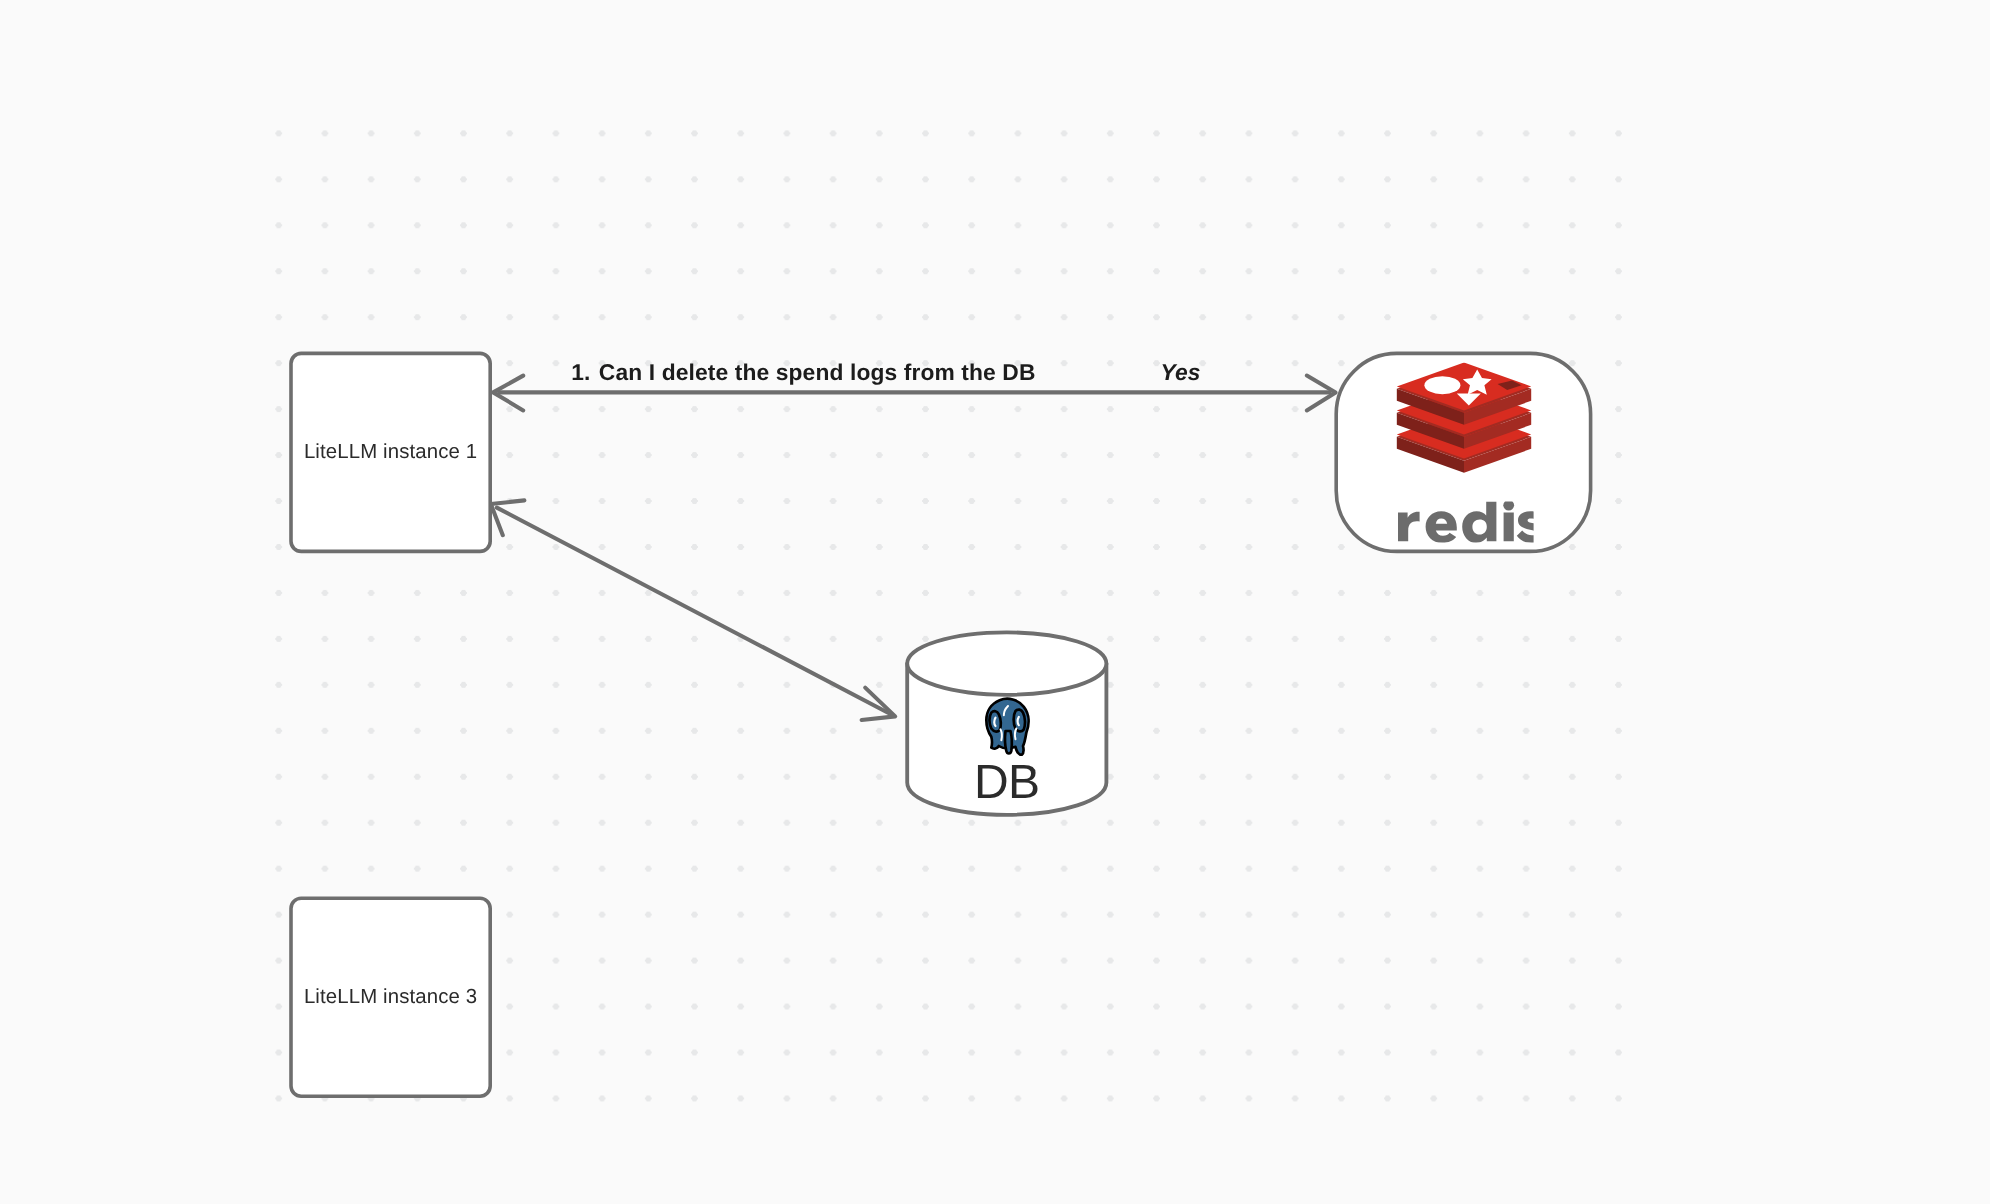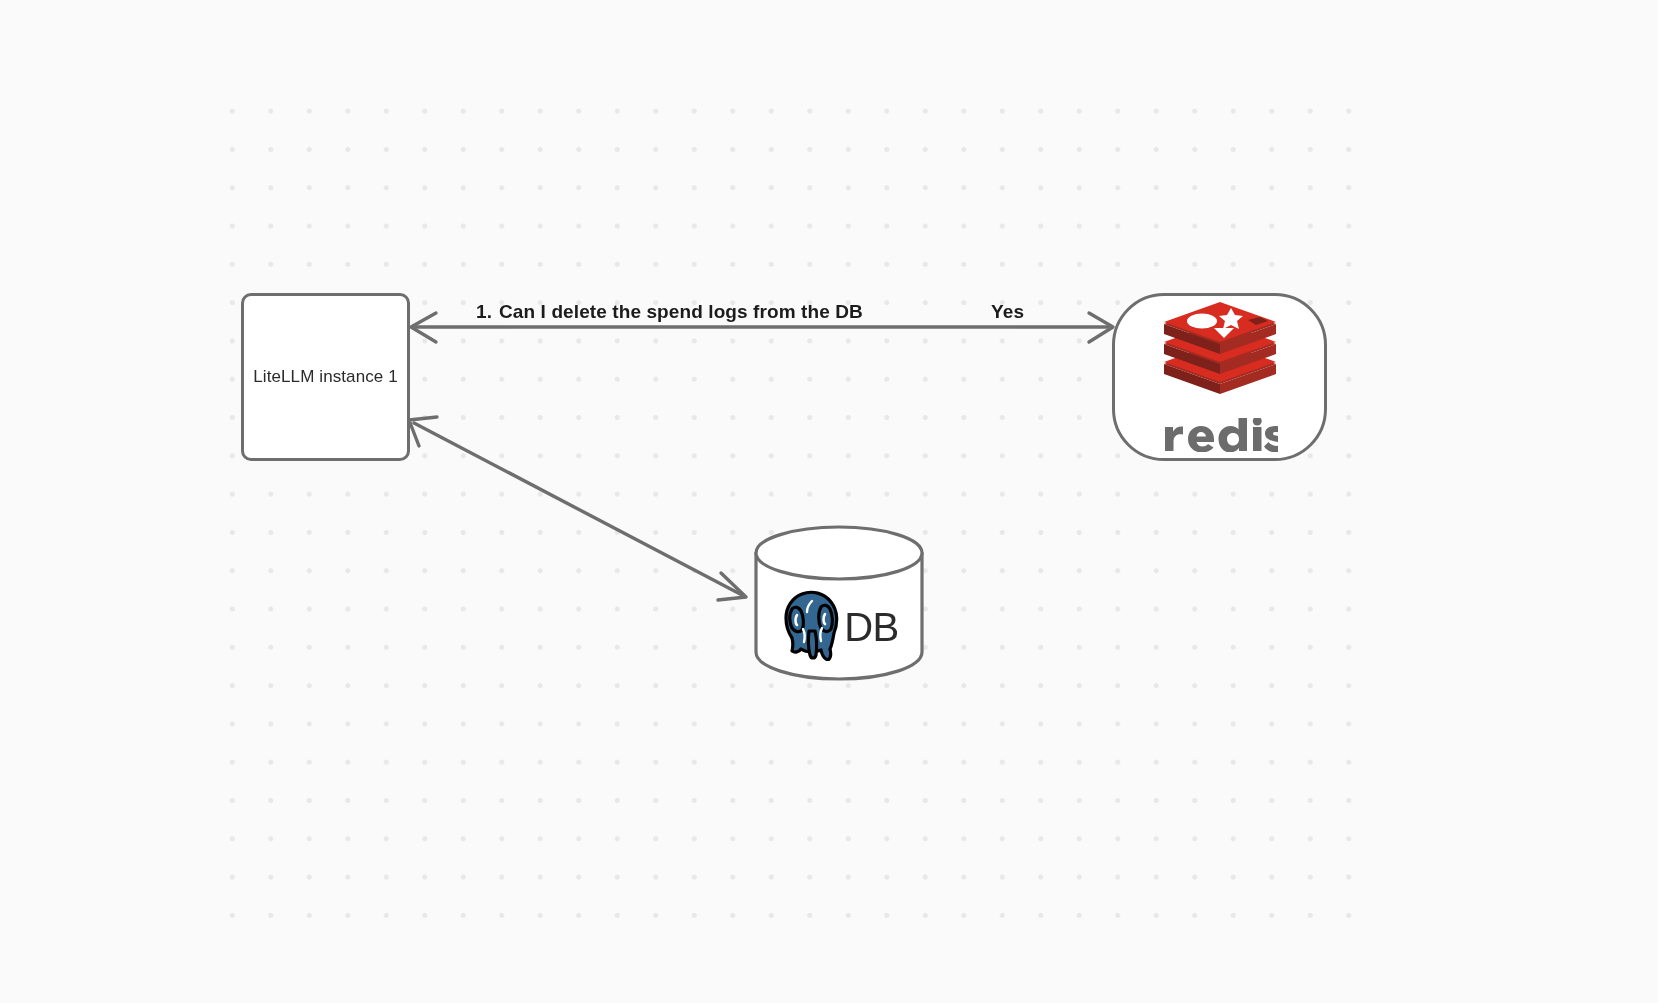--- a/index.html
+++ b/index.html
@@ -97,20 +97,21 @@
   #node-db .db-content {
     position: absolute;
     left: 0;
     top: 56px;
     width: 172px;
     height: 90px;
     display: flex;
     align-items: center;
     justify-content: center;
     gap: 0px;
+    flex-direction: column;
   }
   #node-db .pg-logo-wrap {
     width: 66px;
     height: 72px;
     display: block;
     margin-right: -1px;
   }
   #node-db .db-text {
     font-size: 40px;
     color: #2b2b2b;
@@ -135,21 +136,21 @@
     position: absolute;
     font-size: 19px;
     font-weight: bold;
     color: #1c1c1c;
     font-family: "Liberation Sans", sans-serif;
     white-space: nowrap;
     letter-spacing: .1px;
   }
   #label-1 { left: 476px; top: 269px; }
   #label-1 .num { margin-right: 7px; }
-  #label-1-answer { left: 991px; top: 269px; }
+  #label-1-answer { left: 967px; top: 269px; font-style: italic; }
   #label-2 { left: 553px; top: 435px; }
   #label-2 .num { margin-right: 7px; }
 </style>
 </head>
 <body>
 
 <div id="canvas">
 
   <div id="dot-grid"></div>
 
@@ -175,20 +176,23 @@
   </div>
 
   <div class="edge-label" id="label-1-answer">Yes</div>
 
 
   <div class="node-box" id="node-llm1">
     <span class="node-label">LiteLLM instance 1</span>
   </div>
 
 
+  <div class="node-box" id="node-llm3">
+    <span class="node-label">LiteLLM instance 3</span>
+  </div>
 
   <div id="node-redis">
     <svg class="redis-logo-wrap" viewBox="0 0 128 116" xmlns="http://www.w3.org/2000/svg">
 
       <g>
         <path d="M8,62 L64,42 L120,62 L64,82 Z" fill="#a32b22"></path>
         <path d="M8,62 L8,72 L64,92 L64,82 Z" fill="#7e211a"></path>
         <path d="M120,62 L120,72 L64,92 L64,82 Z" fill="#a32b22"></path>
         <path d="M8,60 L64,40 L120,60 L64,80 Z" fill="#d82c20"></path>
       </g>

